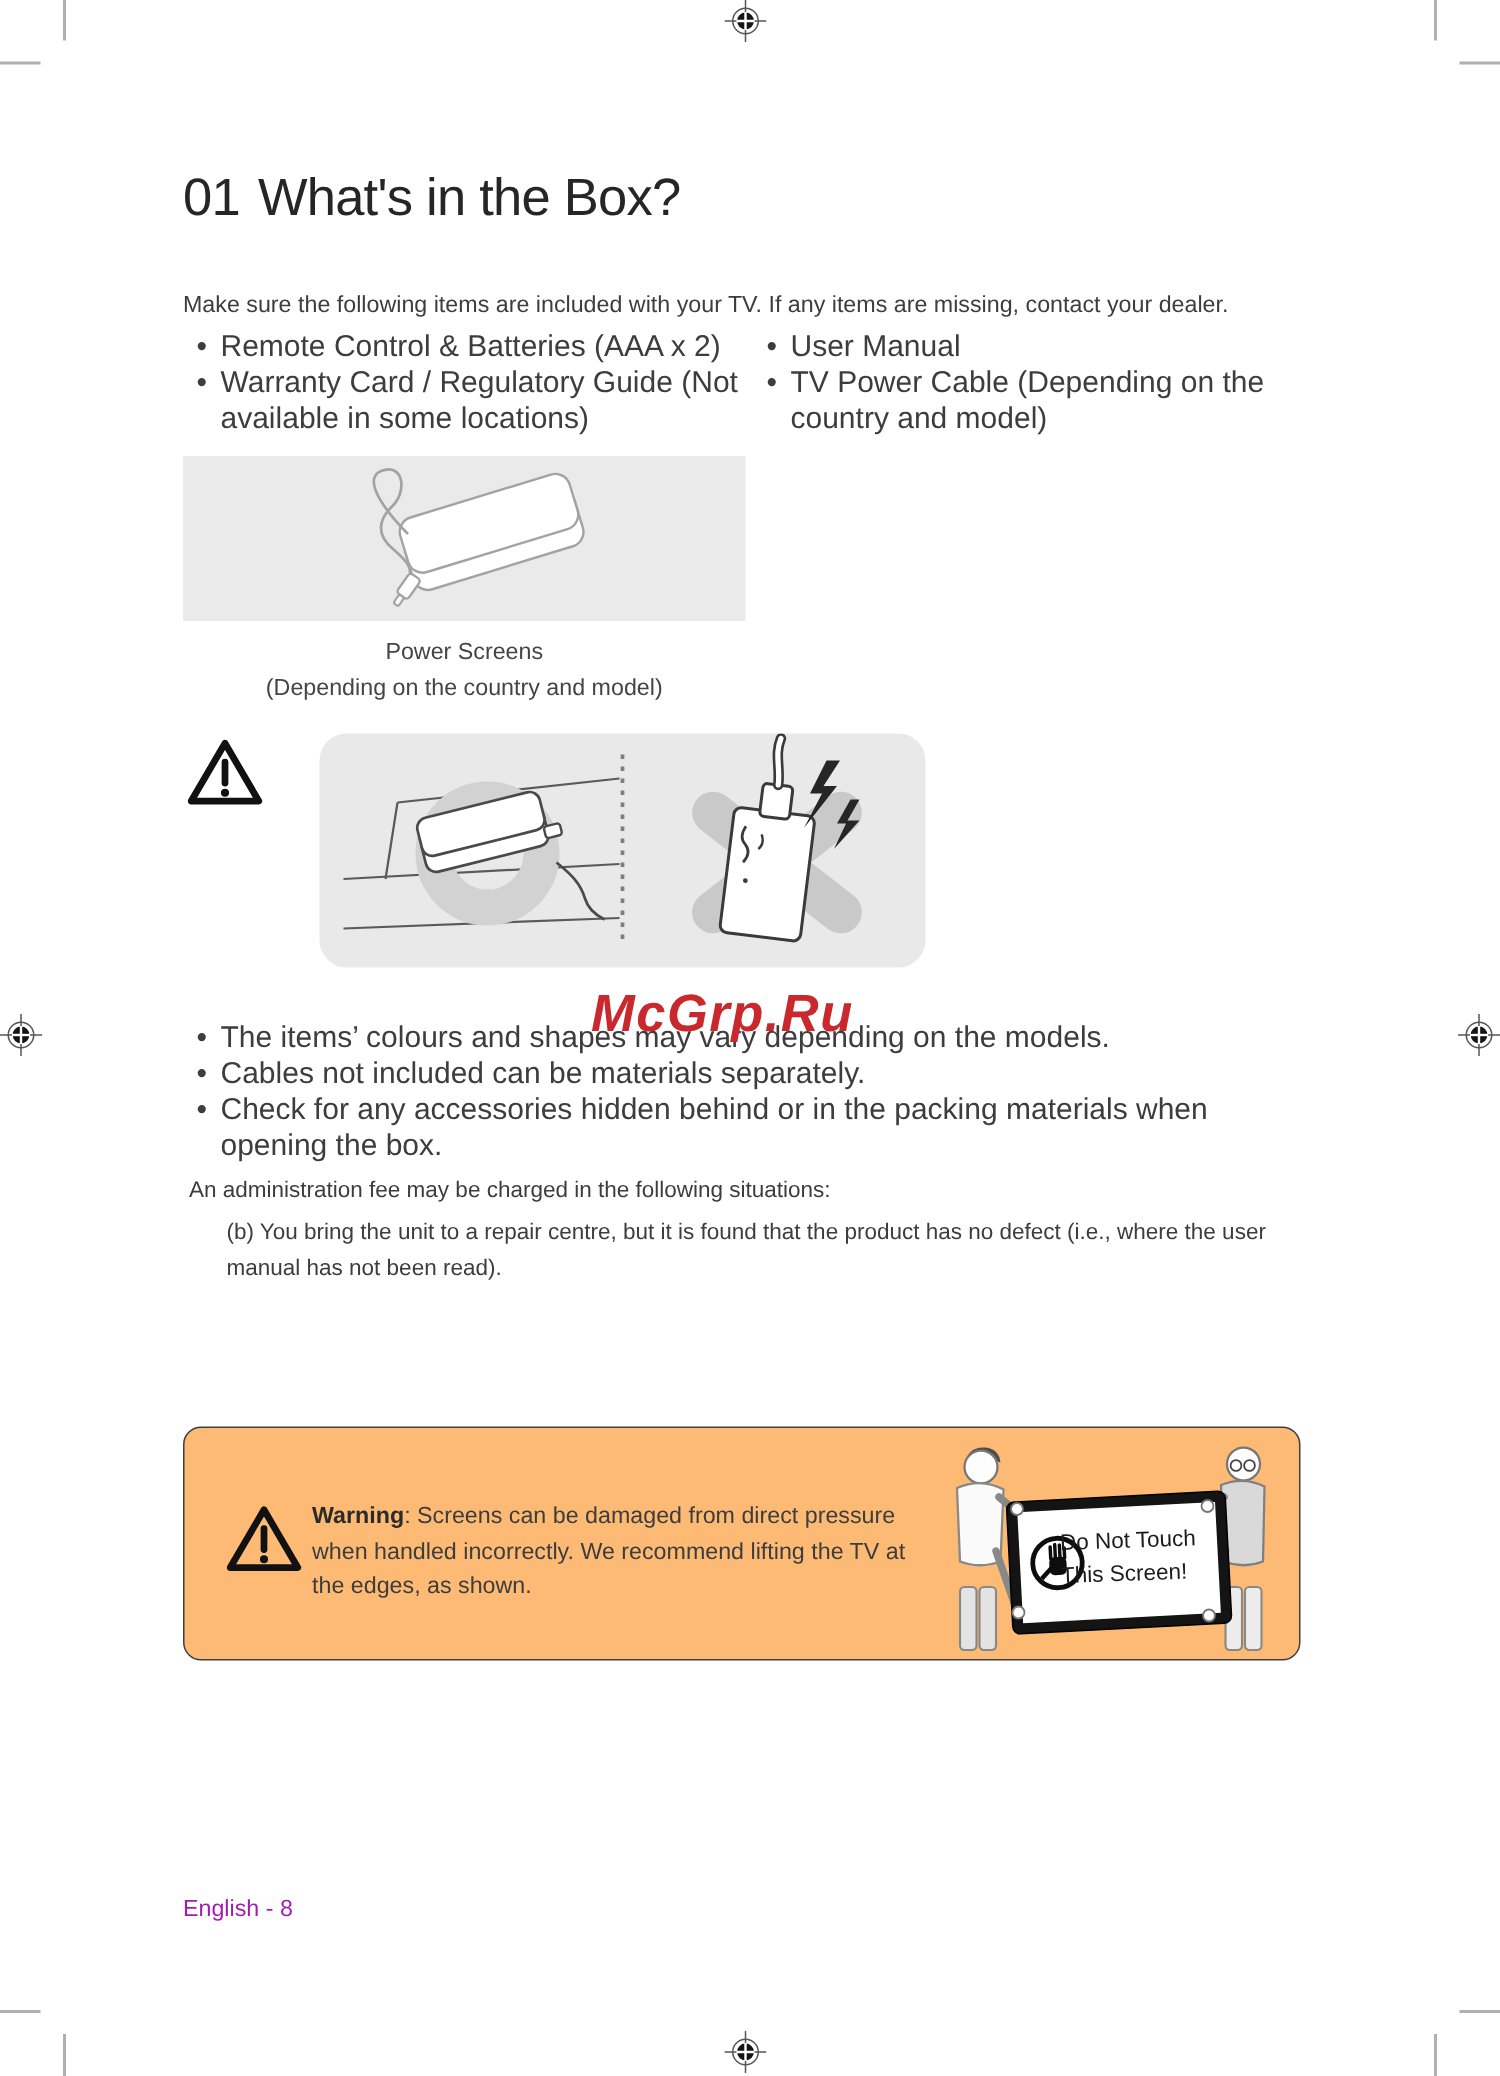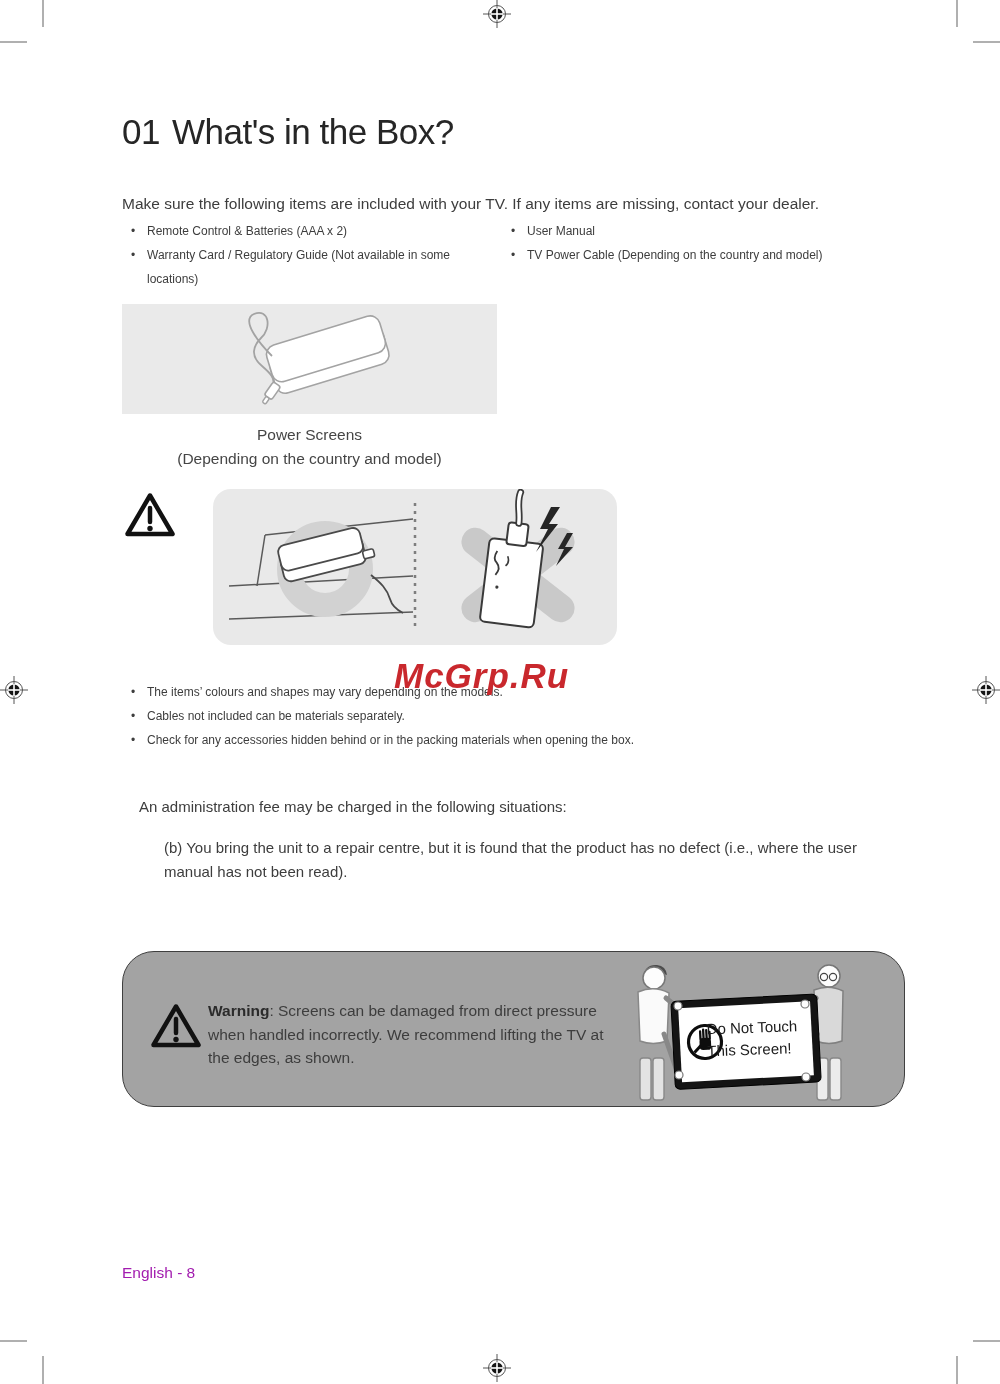--- a/index.html
+++ b/index.html
@@ -11,41 +11,41 @@
   .cm{position:absolute;background:#b0b0b0;}
   .regmark{position:absolute;width:28px;height:28px;}
 
   .content{position:absolute;left:122px;top:0;width:758px;height:1384px;}
 
   .title{position:absolute;top:112px;left:0;display:flex;gap:12px;
          font-size:35px;letter-spacing:-0.5px;color:#262626;}
   .intro{position:absolute;top:192px;left:0;width:756px;font-size:15.5px;line-height:24px;}
 
   .cols{position:absolute;top:219px;left:0;width:756px;display:flex;}
-  ul.blist{list-style:none;margin:0;padding:0;font-size:12px;line-height:24px;}
+  ul.blist{list-style:none;margin:0;padding:0;font-size:20px;line-height:24px;}
   ul.blist li{position:relative;padding-left:25px;}
   ul.blist li::before{content:"•";position:absolute;left:9px;color:#3d3d3d;}
   .col-left{width:380px;}
   .col-right{width:376px;}
 
   .adapter-panel{position:absolute;top:304px;left:0;width:375px;height:110px;background:#eaeaea;}
   .caption{position:absolute;top:423px;left:0;width:375px;text-align:center;
            font-size:15.5px;line-height:24px;color:#454545;}
 
   .tri1{position:absolute;top:491px;left:2px;width:52px;height:48px;}
   .illus-panel{position:absolute;top:489px;left:91px;width:404px;height:156px;
                background:#e9e9e9;border-radius:18px;}
 
   .notes{position:absolute;top:680px;left:0;width:756px;}
   .admin{position:absolute;top:778px;left:0;width:750px;font-size:15px;line-height:24px;}
-  .admin p{margin:17px;}
+  .admin p{margin:4px;}
   .admin .indent{padding-left:25px;width:715px;}
 
   .warnbox{position:absolute;top:951px;left:0;width:743px;height:154px;
-           border:1.5px solid #3f3f3f;border-radius:32px;background:#a3a3a3;padding-left:38px;}
+           border:1.5px solid #3f3f3f;border-radius:12px;background:#fdba74;}
   .tri2{position:absolute;left:27px;top:50px;width:52px;height:48px;}
   .warntext{position:absolute;left:85px;top:47px;width:402px;font-size:15.5px;line-height:23.5px;}
   .warntext b{color:#2b2b2b;}
   .tvillus{position:absolute;left:493px;top:4px;width:250px;height:148px;}
   .sign-text{position:absolute;left:584px;top:64px;width:135px;font-size:15px;line-height:22px;
              color:#1c1c1c;transform:rotate(-2deg);}
 
   .footer{position:absolute;top:1264px;left:0;font-size:15.5px;color:#a21caf;}
 
   .watermark{position:absolute;left:394px;top:656px;font-size:35px;font-weight:bold;

